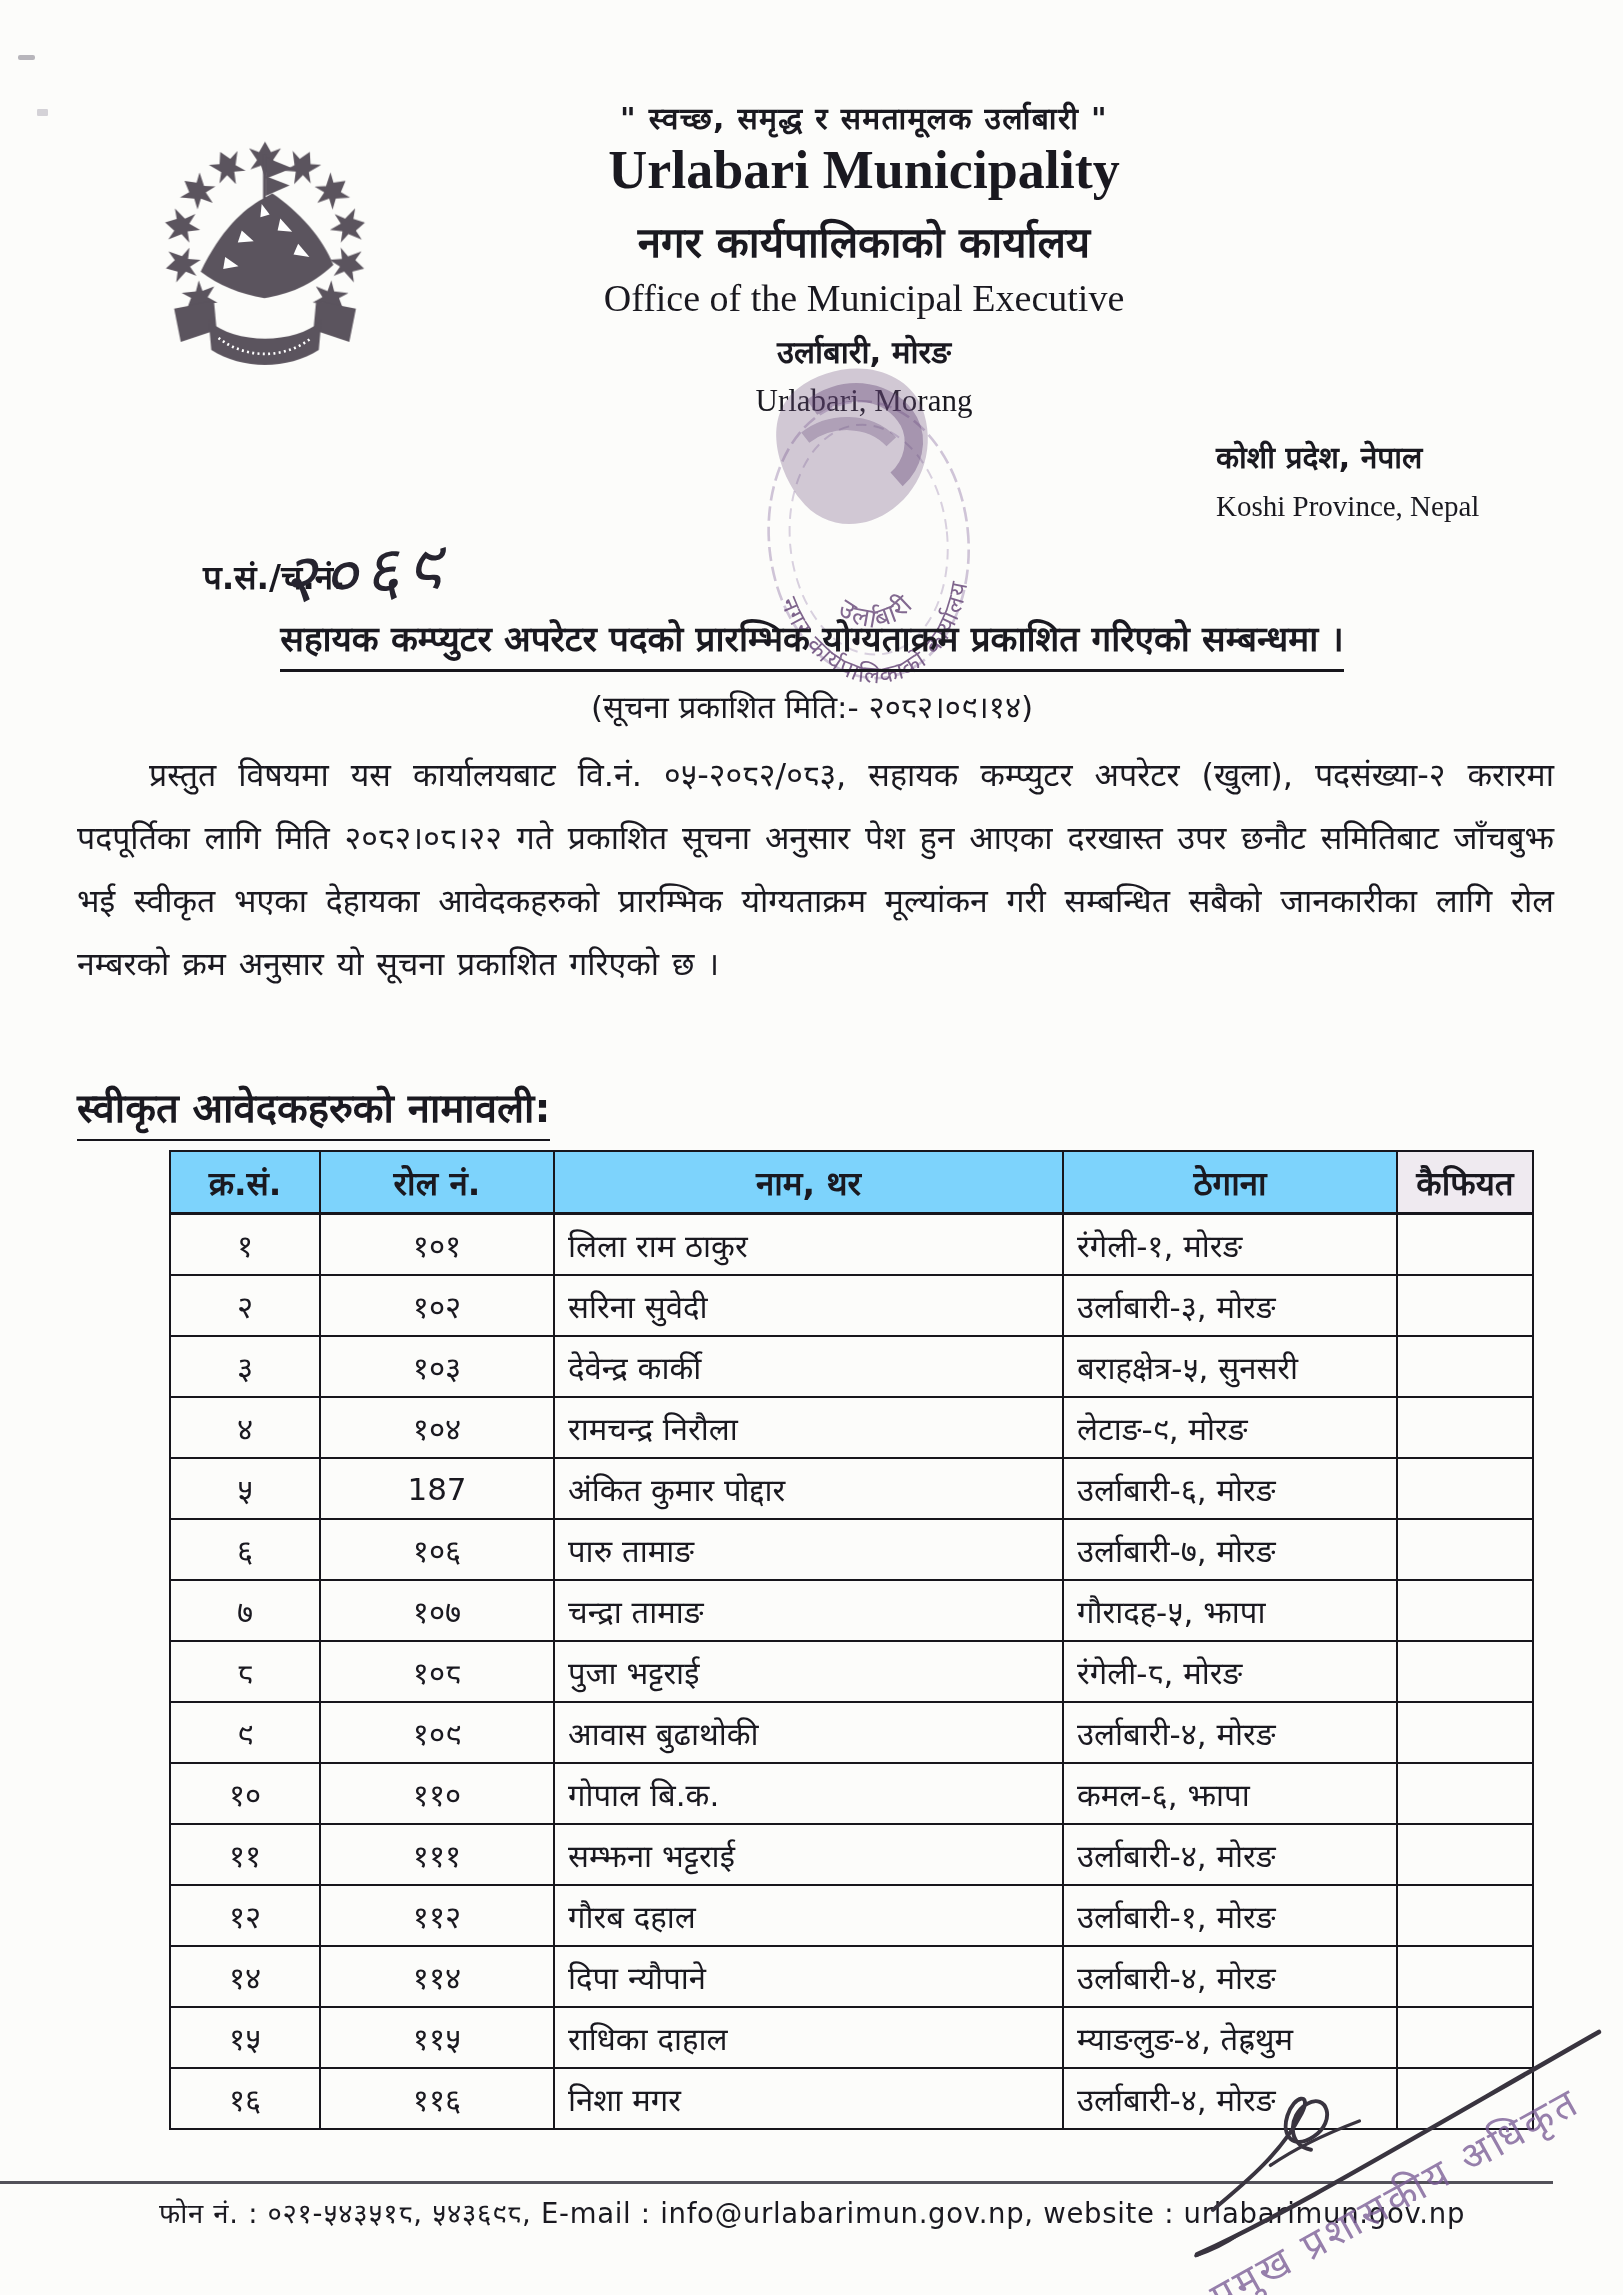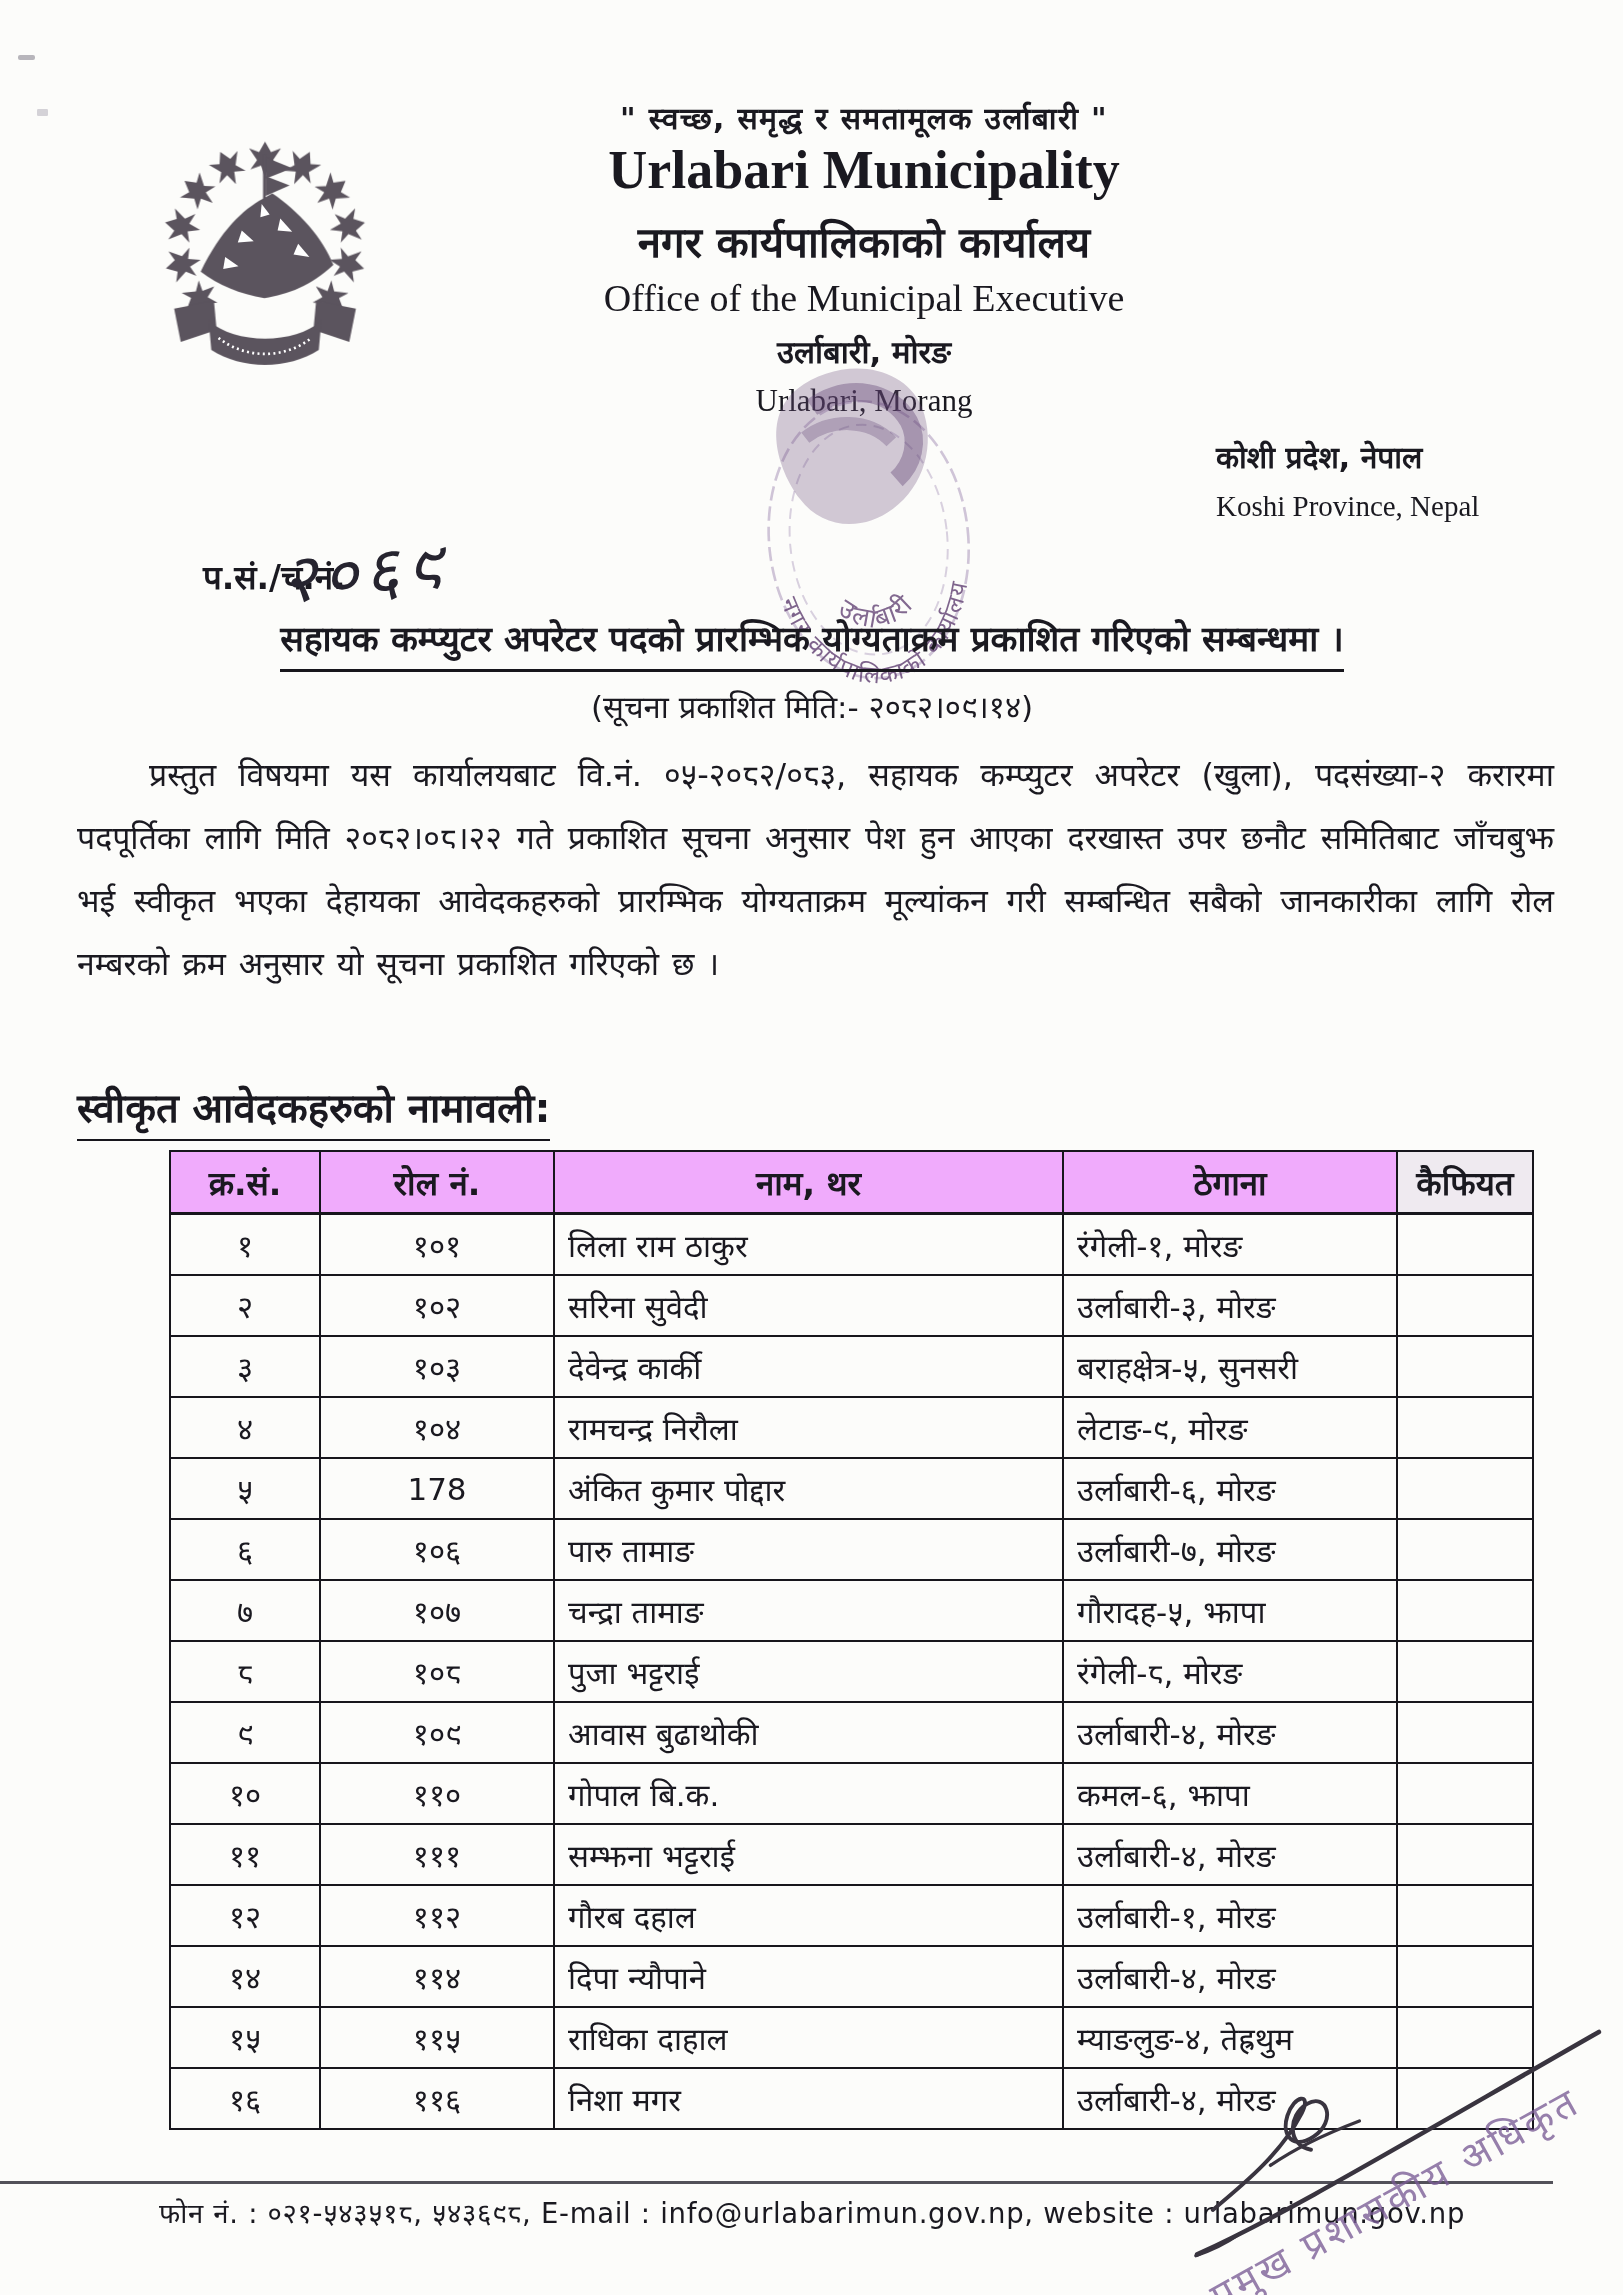--- a/index.html
+++ b/index.html
@@ -57,21 +57,21 @@
     border-collapse:collapse;table-layout:fixed;
     width:1363px;
     border:2.6px solid #17161c;
   }
   table.applicants th,table.applicants td{
     border:2px solid #17161c;
     font-size:31px;
     overflow:hidden;white-space:nowrap;
   }
   table.applicants th{
-    background:#f0abfc;
+    background:#7dd3fc;
     font-weight:700;font-size:33px;height:58px;
   }
   table.applicants th.h-remark{background:#efeaf0;}
   table.applicants td{height:57px;}
   td.c-sn,td.c-roll{text-align:center;}
   td.c-name,td.c-addr{text-align:left;padding-left:13px;}
   table.applicants thead th{border-bottom-width:3.9px;}
 
   .footer-rule{left:0;top:2181px;width:1553px;height:2.6px;background:#34323c;opacity:.85;}
   .footer-text{left:79px;top:2194px;width:1466px;text-align:center;font-size:27.5px;letter-spacing:0.7px;}
@@ -223,21 +223,21 @@
       </tr>
         <tr>
         <td class="c-sn">४</td>
         <td class="c-roll">१०४</td>
         <td class="c-name">रामचन्द्र निरौला</td>
         <td class="c-addr">लेटाङ-९, मोरङ</td>
         <td class="c-rem"></td>
       </tr>
         <tr>
         <td class="c-sn">५</td>
-        <td class="c-roll">178</td>
+        <td class="c-roll">187</td>
         <td class="c-name">अंकित कुमार पोद्दार</td>
         <td class="c-addr">उर्लाबारी-६, मोरङ</td>
         <td class="c-rem"></td>
       </tr>
         <tr>
         <td class="c-sn">६</td>
         <td class="c-roll">१०६</td>
         <td class="c-name">पारु तामाङ</td>
         <td class="c-addr">उर्लाबारी-७, मोरङ</td>
         <td class="c-rem"></td>

